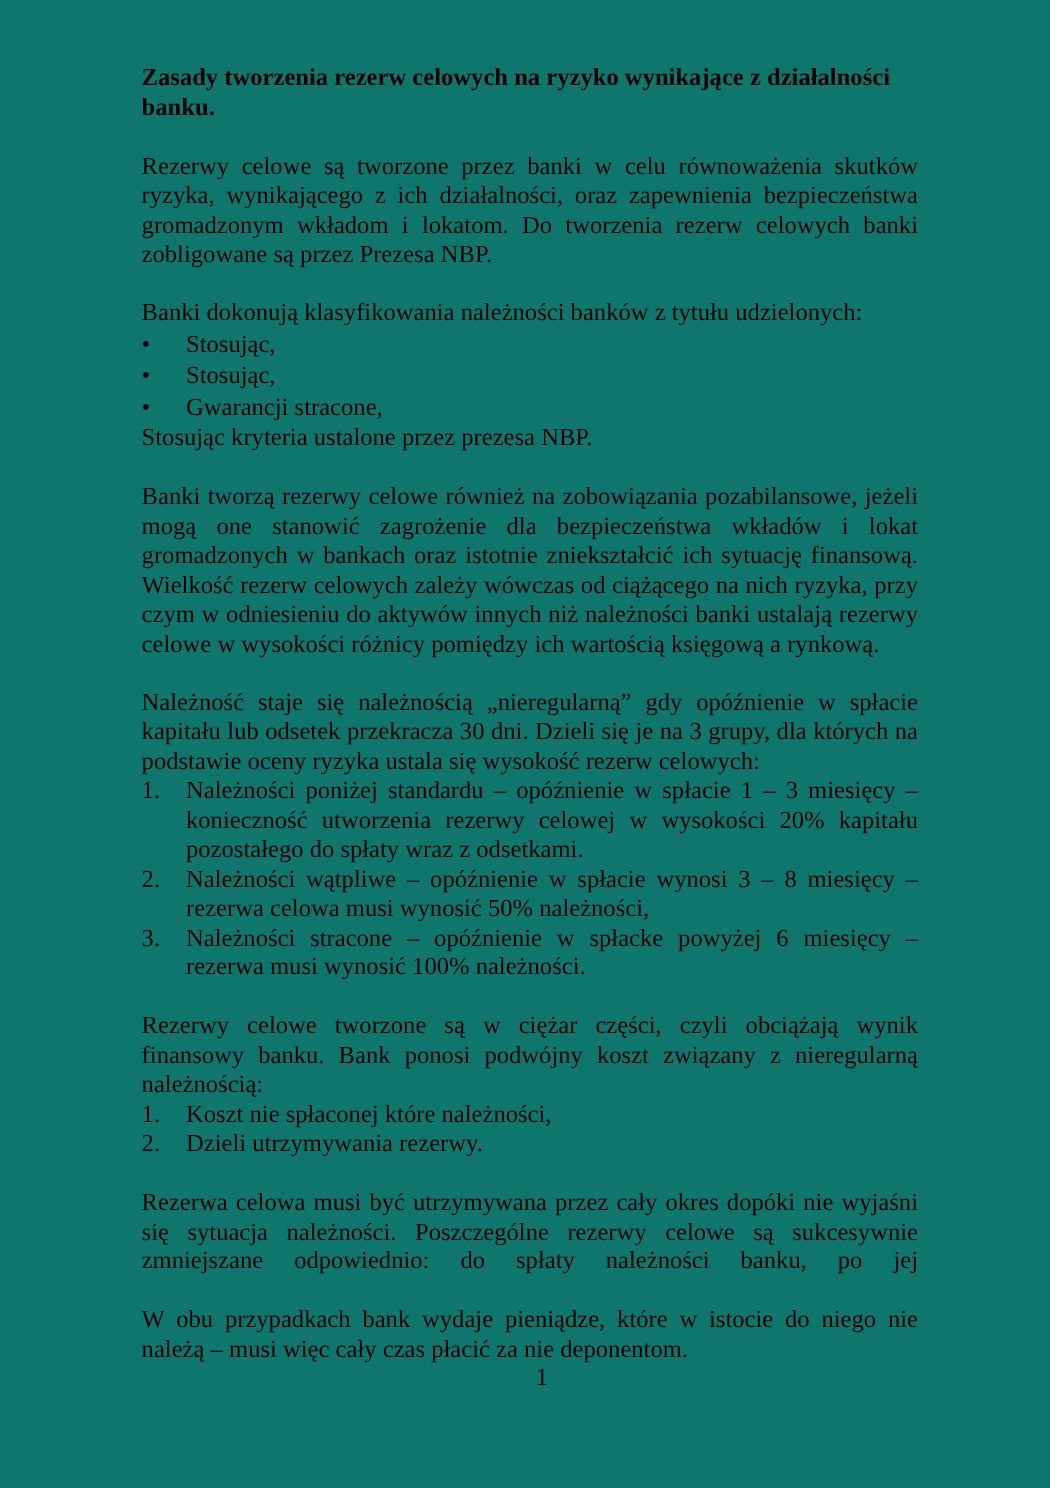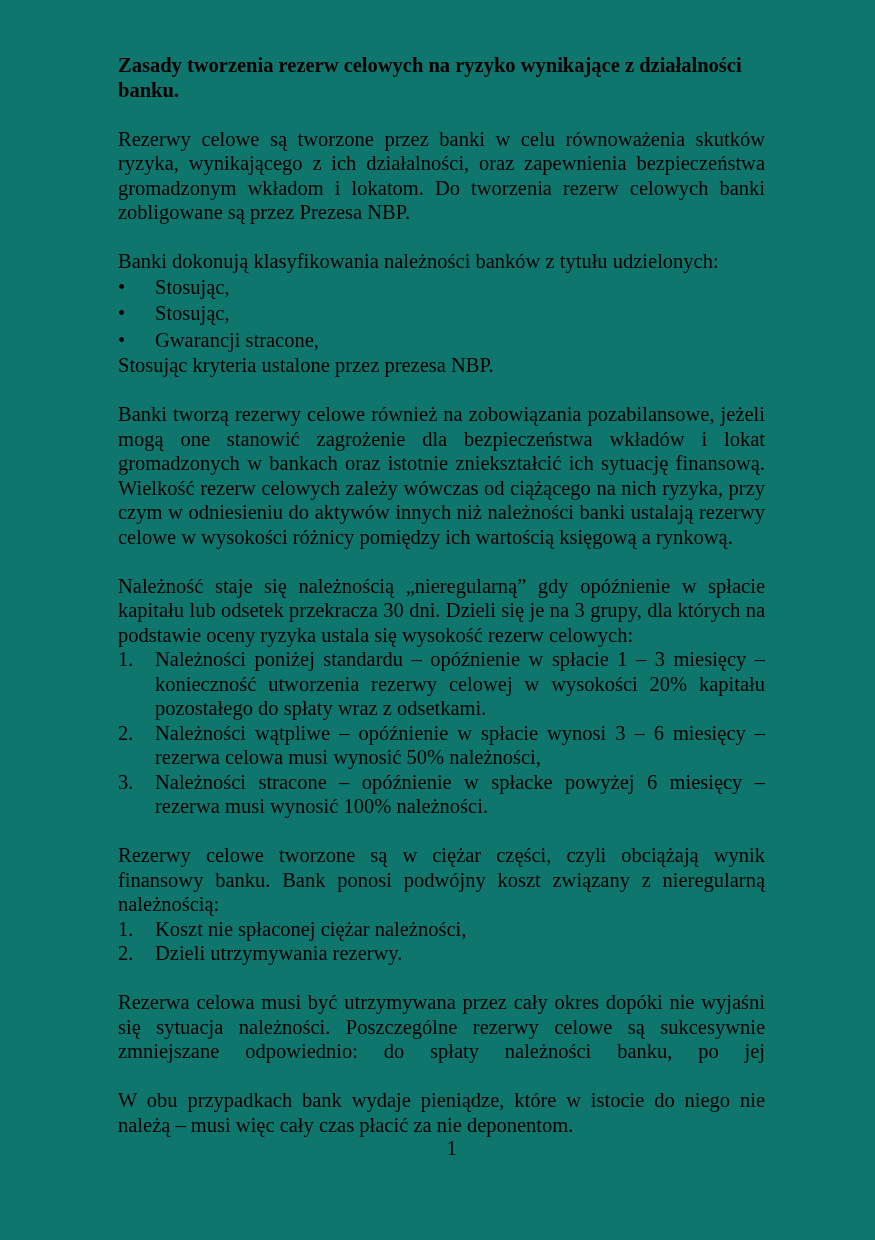--- a/index.html
+++ b/index.html
@@ -77,33 +77,33 @@
   <p class="para">Banki tworzą rezerwy celowe również na zobowiązania pozabilansowe, jeżeli mogą one stanowić zagrożenie dla bezpieczeństwa wkładów i lokat gromadzonych w bankach oraz istotnie zniekształcić ich sytuację finansową. Wielkość rezerw celowych zależy wówczas od ciążącego na nich ryzyka, przy czym w odniesieniu do aktywów innych niż należności banki ustalają rezerwy celowe w wysokości różnicy pomiędzy ich wartością księgową a rynkową.</p>
 
   <div class="block">
     <p class="para m0">Należność staje się należnością „nieregularną” gdy opóźnienie w spłacie kapitału lub odsetek przekracza 30 dni. Dzieli się je na 3 grupy, dla których na podstawie oceny ryzyka ustala się wysokość rezerw celowych:</p>
     <div class="li">
       <span class="marker">1.</span>
       <span class="li-text">Należności poniżej standardu – opóźnienie w spłacie 1 – 3 miesięcy – konieczność utworzenia rezerwy celowej w wysokości 20%  kapitału pozostałego do spłaty wraz z odsetkami.</span>
     </div>
     <div class="li">
       <span class="marker">2.</span>
-      <span class="li-text">Należności wątpliwe – opóźnienie w spłacie wynosi 3 – 6 miesięcy – rezerwa  celowa musi wynosić 50% należności,</span>
+      <span class="li-text">Należności wątpliwe – opóźnienie w spłacie wynosi 3 – 8 miesięcy – rezerwa  celowa musi wynosić 50% należności,</span>
     </div>
     <div class="li">
       <span class="marker">3.</span>
       <span class="li-text">Należności stracone – opóźnienie w spłacke powyżej 6 miesięcy – rezerwa musi wynosić 100% należności.</span>
     </div>
   </div>
 
   <div class="block">
     <p class="para m0">Rezerwy celowe tworzone są w ciężar części, czyli obciążają wynik finansowy banku. Bank ponosi podwójny koszt związany z nieregularną należnością:</p>
     <div class="li">
       <span class="marker">1.</span>
-      <span class="li-text">Koszt nie spłaconej ciężar należności,</span>
+      <span class="li-text">Koszt nie spłaconej które należności,</span>
     </div>
     <div class="li">
       <span class="marker">2.</span>
       <span class="li-text">Dzieli utrzymywania rezerwy.</span>
     </div>
   </div>
 
   <p class="para justify-last">Rezerwa celowa  musi być utrzymywana przez cały okres dopóki nie wyjaśni się sytuacja należności. Poszczególne rezerwy celowe są sukcesywnie zmniejszane odpowiednio: do spłaty należności banku, po jej</p>
 
   <p class="para">W obu przypadkach bank wydaje pieniądze, które w istocie do niego nie należą – musi więc cały czas płacić za nie deponentom.</p>

